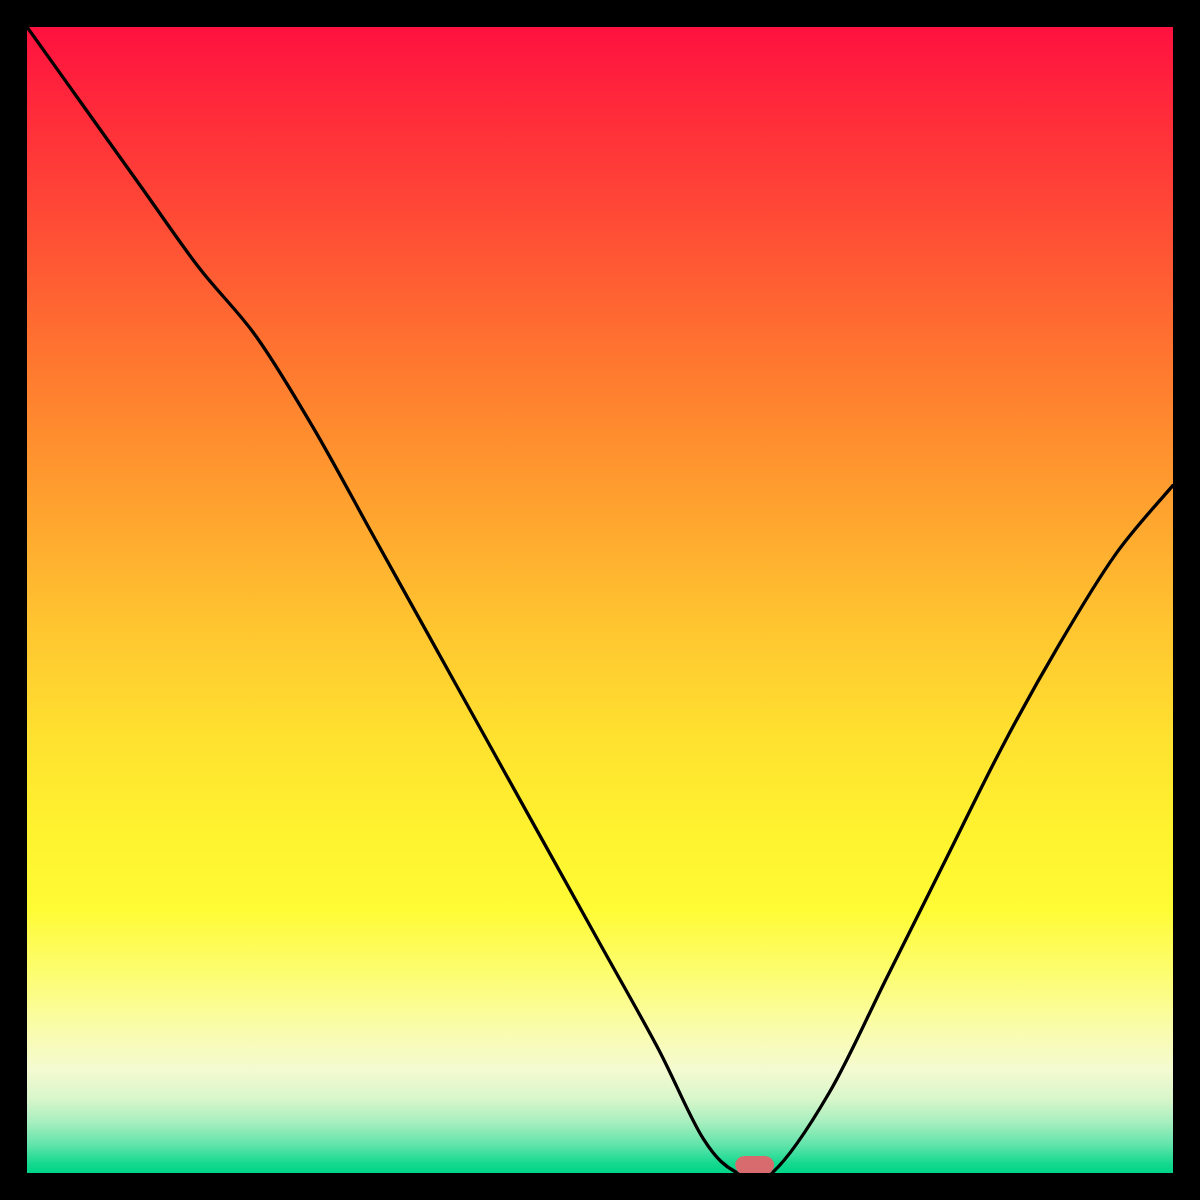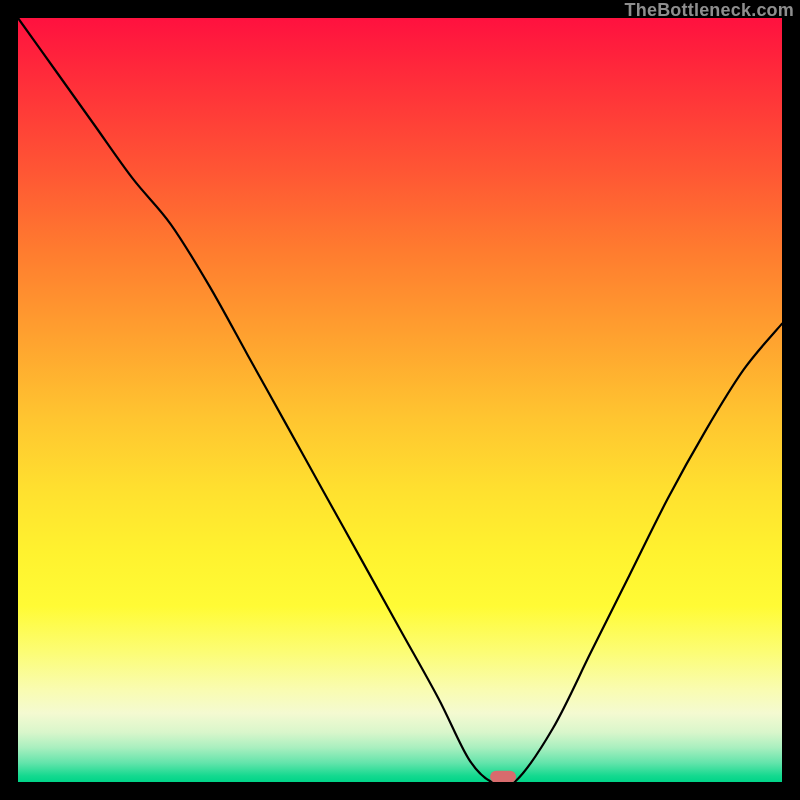--- a/index.html
+++ b/index.html
@@ -64,21 +64,20 @@
     font-weight: 600;
     color: #8e8e8e;
     letter-spacing: 0.2px;
     user-select: none;
   }
 </style>
 </head>
 <body>
 <div class="frame">
 
-  <div class="watermark">TheBottleneck.com</div>
 
   <div class="plot-area">
     <div class="gradient-bg">
       <div class="grad-main"></div>
     </div>
 
     <svg class="curve" viewBox="0 0 764 764" preserveAspectRatio="none">
       <path d="M 0.0 0.0 C 6.4 8.9, 25.5 35.7, 38.2 53.5 C 50.9 71.3, 63.7 89.1, 76.4 107.0 C 89.1 124.8, 101.9 143.9, 114.6 160.4 C 127.3 177.0, 140.1 188.5, 152.8 206.3 C 165.5 224.1, 178.3 245.8, 191.0 267.4 C 203.7 289.0, 216.5 313.2, 229.2 336.2 C 241.9 359.1, 254.7 382.0, 267.4 404.9 C 280.1 427.8, 292.9 450.8, 305.6 473.7 C 318.3 496.6, 331.1 519.5, 343.8 542.4 C 356.5 565.4, 369.3 588.3, 382.0 611.2 C 394.7 634.1, 408.7 658.3, 420.2 680.0 C 431.7 701.6, 441.8 727.1, 450.8 741.1 C 459.7 755.1, 466.0 760.2, 473.7 764.0 C 481.3 767.8, 486.4 772.9, 496.6 764.0 C 506.8 755.1, 522.1 732.2, 534.8 710.5 C 547.5 688.9, 560.3 659.6, 573.0 634.1 C 585.7 608.7, 598.5 583.2, 611.2 557.7 C 623.9 532.3, 636.7 505.5, 649.4 481.3 C 662.1 457.1, 674.9 434.2, 687.6 412.6 C 700.3 390.9, 713.1 369.3, 725.8 351.4 C 738.5 333.6, 757.6 313.2, 764.0 305.6" fill="none" stroke="#000" stroke-width="2.2" stroke-linejoin="round" stroke-linecap="round"></path>
       <rect x="472.1" y="752.7" width="26" height="12" rx="6" ry="6" fill="#d86b6d"></rect>
     </svg>

